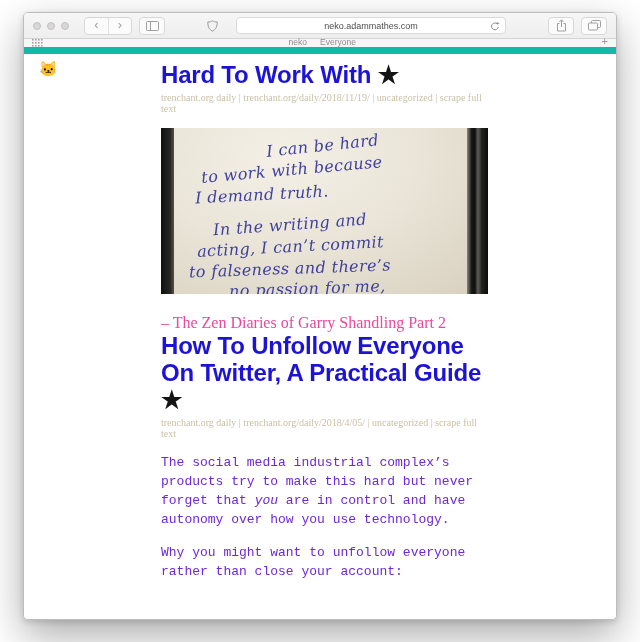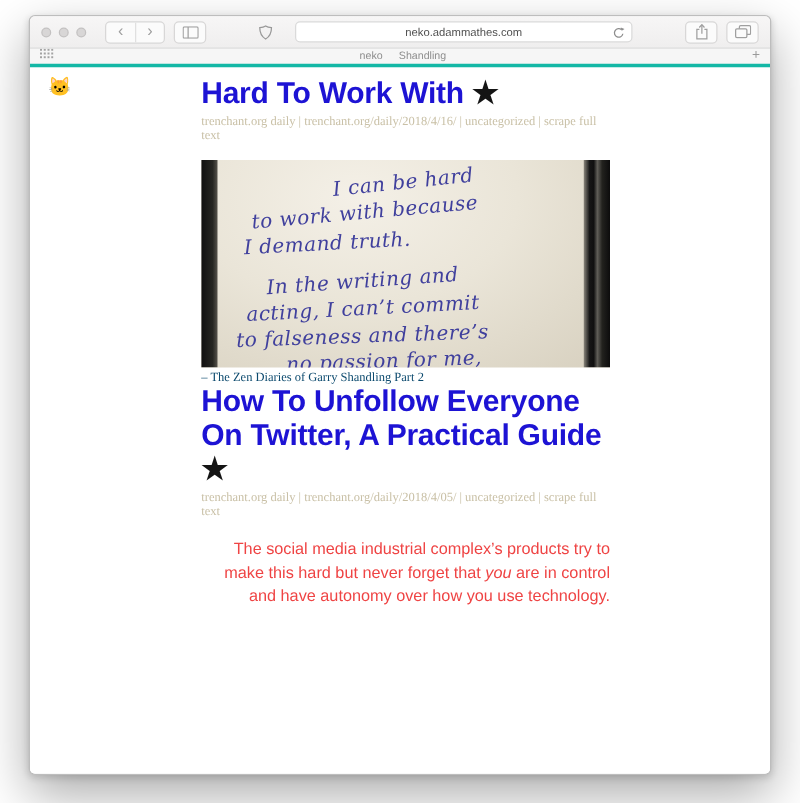--- a/index.html
+++ b/index.html
@@ -38,22 +38,22 @@
   .urlfield {
     width:270px; height:17px; background:#fff; border:1px solid #dadada; border-radius:4px;
     display:flex; align-items:center; position:relative;
     font-size:9px; color:#4f4f4f;
   }
   .urltext { margin:0 auto; }
   .reload { position:absolute; right:5px; top:3px; }
 
   
   .bookmarksbar {
-    height:15px; background:#f6f6f6; border-bottom:3px solid #14b8a6;
-    display:flex; align-items:flex-start; padding:0 8px;
+    height:15px; background:#f6f6f6; border-bottom:7px solid #14b8a6;
+    display:flex; align-items:flex-end; padding:0 8px;
     font-size:8.5px; color:#8e8e8e;
   }
   .bm-items { margin:0 auto; display:flex; gap:13px; }
   .bm-plus { color:#9a9a9a; font-size:11px; line-height:1; }
 
   
   .page { position:relative; height:565px; background:#fff; overflow:hidden; }
   .favicon { position:absolute; left:15px; top:6px; font-size:15px; }
   .column { margin-left:137px; width:327px; padding-top:7px; }
 
@@ -86,28 +86,28 @@
   }
   .hw1 { left:105px; top:8px;   transform:rotate(-6deg); }
   .hw2 { left:40px;  top:32px;  transform:rotate(-5deg); }
   .hw3 { left:34px;  top:57px;  transform:rotate(-3deg); }
   .hw4 { left:52px;  top:87px;  transform:rotate(-4deg); }
   .hw5 { left:36px;  top:109px; transform:rotate(-3deg); }
   .hw6 { left:28px;  top:131px; transform:rotate(-2deg); }
   .hw7 { left:68px;  top:151px; transform:rotate(-2deg); }
 
   .caption {
-    margin-top:3px; font-family:"Liberation Serif", serif;
-    font-size:10px; color:#0c4a6e;
+    margin-top:20px; font-family:"Liberation Serif", serif;
+    font-size:16px; color:#ec4899;
   }
 
   .post2 { }
 
   p.body, li.body {
-    font-family:Liberation Sans, sans-serif; font-size:13px; line-height:19px; color:#ef4444;text-align:right;
+    font-family:Liberation Mono, monospace; font-size:13px; line-height:19px; color:#6d28d9;
   }
   p.body { margin-top:14px; }
   .em { font-style:italic; }
 
   svg { display:block; }
 </style>
 </head>
 <body>
 
 <div class="window">
@@ -173,36 +173,36 @@
             <rect x="9" y="3" width="1.6" height="1.6"></rect>
           <rect x="0" y="6" width="1.6" height="1.6"></rect>
             <rect x="3" y="6" width="1.6" height="1.6"></rect>
             <rect x="6" y="6" width="1.6" height="1.6"></rect>
             <rect x="9" y="6" width="1.6" height="1.6"></rect>
         </g>
       </svg>
     </span>
     <span class="bm-items">
       <span>neko</span>
-      <span>Shandling</span>
+      <span>Everyone</span>
     </span>
     <span class="bm-plus">+</span>
   </div>
 
   <div class="page">
     <span class="favicon">🐱</span>
 
     <div class="column">
 
       <div>
         <h1 class="post-title">
           <span>Hard To Work With</span>
           <span class="star">★</span>
         </h1>
-        <div class="meta">trenchant.org daily  |  trenchant.org/daily/2018/4/16/  |  uncategorized  |  scrape full text</div>
+        <div class="meta">trenchant.org daily  |  trenchant.org/daily/2018/11/19/  |  uncategorized  |  scrape full text</div>
 
         <div class="photo">
           <span class="edge-left"></span>
           <span class="edge-right"></span>
           <span class="hw hw1">I can be hard</span>
           <span class="hw hw2">to work with because</span>
           <span class="hw hw3">I demand truth.</span>
           <span class="hw hw4">In the writing and</span>
           <span class="hw hw5">acting, I can’t commit</span>
           <span class="hw hw6">to falseness and there’s</span>
@@ -214,18 +214,19 @@
 
       <div class="post2">
         <h1 class="post-title">
           <span>How To Unfollow Everyone On Twitter, A Practical Guide</span>
           <span class="star">★</span>
         </h1>
         <div class="meta">trenchant.org daily  |  trenchant.org/daily/2018/4/05/  |  uncategorized  |  scrape full text</div>
 
         <p class="body"><span>The social media industrial complex’s products try to make this hard but never forget that </span><span class="em">you</span><span> are in control and have autonomy over how you use technology.</span></p>
 
+        <p class="body">Why you might want to unfollow everyone rather than close your account:</p>
 
       </div>
 
     </div>
   </div>
 </div>
 
 </body></html>

